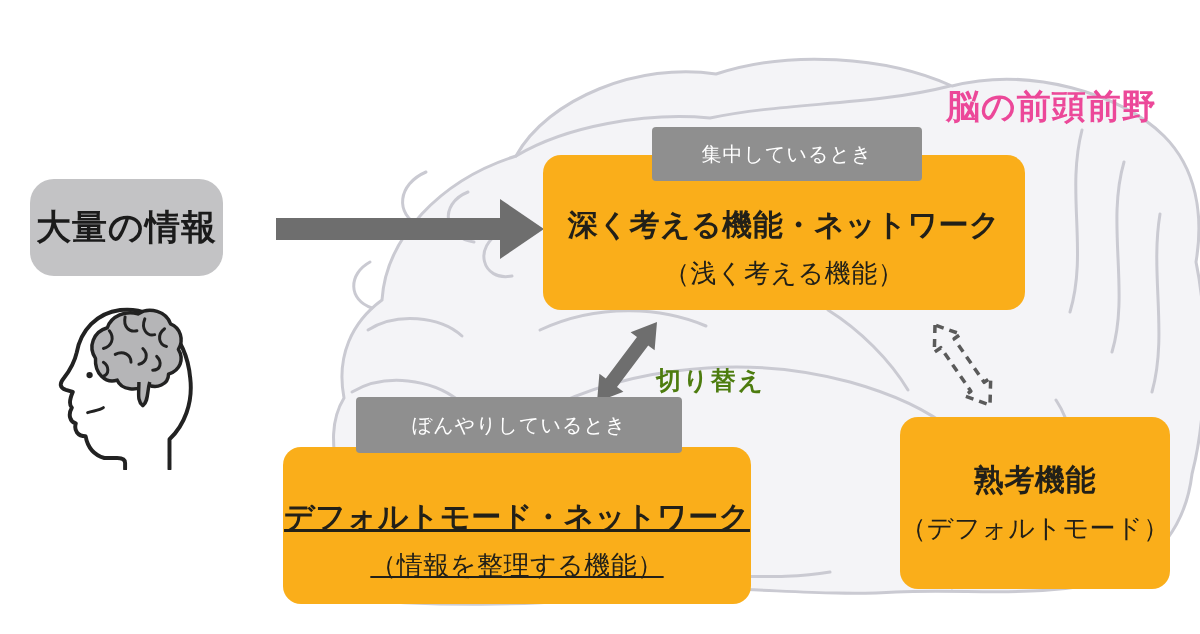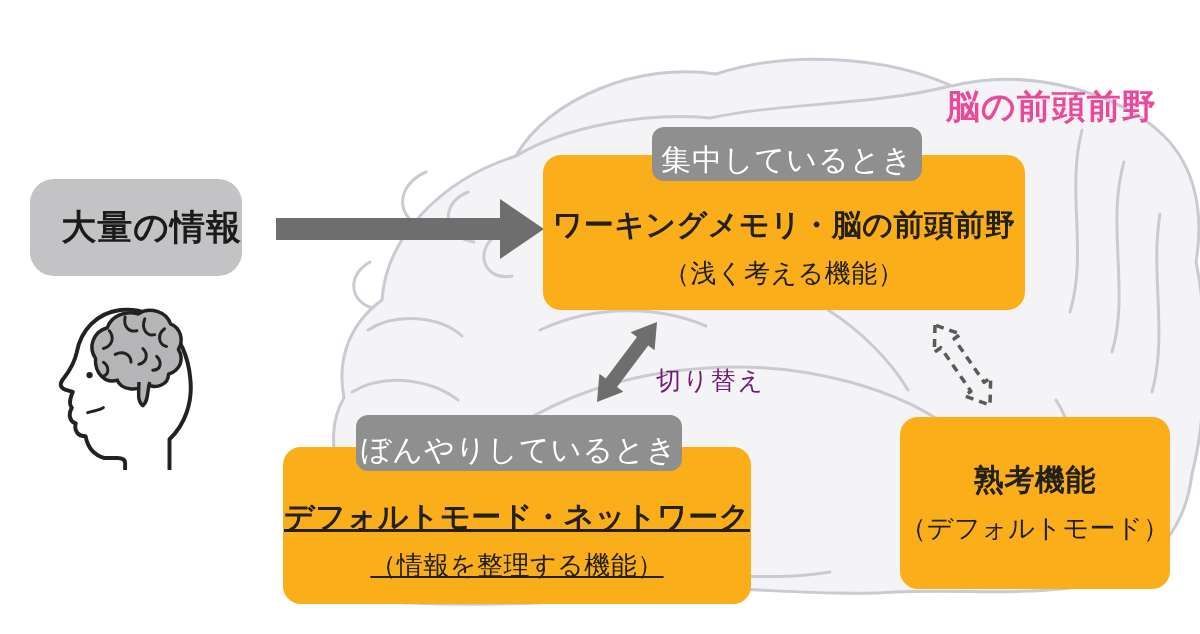--- a/index.html
+++ b/index.html
@@ -5,44 +5,44 @@
   * { margin:0; padding:0; box-sizing:border-box; }
   html,body { width:1200px; height:634px; background:#ffffff; overflow:hidden;
     font-family:"Liberation Sans","DejaVu Sans",sans-serif; }
   .canvas { position:relative; width:1200px; height:634px; background:#ffffff; }
 
   .sketch { position:absolute; left:0; top:0; }
 
   .page-title { position:absolute; left:946px; top:84px; font-size:34px; font-weight:600;
     color:#ec4899; letter-spacing:1px; white-space:nowrap; }
 
-  .input-box { position:absolute; left:30px; top:179px; width:212px; height:97px;
-    background:#c3c3c5; border-radius:24px; display:flex; align-items:center; justify-content:flex-end;
+  .input-box { position:absolute; left:30px; top:179px; width:193px; height:97px;
+    background:#c3c3c5; border-radius:24px; display:flex; align-items:center; justify-content:center;
     font-size:35px; font-weight:600; color:#1b1b1b; letter-spacing:1px; }
 
   .flow-arrow { position:absolute; left:276px; top:196px; }
 
   .orange-box { position:absolute; background:#faae1a; border-radius:18px;
     display:flex; flex-direction:column; align-items:center; justify-content:center;
     color:#222018; text-align:center; }
   .box-wm   { left:543px; top:155px; width:482px; height:155px; padding-top:30px; gap:10px; }
   .box-dmn  { left:283px; top:447px; width:468px; height:157px; padding-top:28px; gap:10px;text-decoration:underline; }
   .box-deep { left:900px; top:417px; width:270px; height:172px; gap:10px; }
   .box-line1 { font-size:30px; font-weight:600; letter-spacing:0.5px; white-space:nowrap; }
   .box-line2 { font-size:26px; font-weight:500; letter-spacing:0.5px; white-space:nowrap; }
 
-  .state-tag { position:absolute; background:#8f8f8f; border-radius:12px; color:#ffffff;
-    display:flex; align-items:flex-end; justify-content:center; font-size:30px; font-weight:500;
+  .state-tag { position:absolute; background:#8f8f8f; border-radius:4px; color:#ffffff;
+    display:flex; align-items:center; justify-content:center; font-size:20px; font-weight:500;
     letter-spacing:1px; white-space:nowrap; }
   .tag-focus { left:652px; top:127px; width:270px; height:54px; }
-  .tag-idle  { left:356px; top:415px; width:326px; height:56px; }
+  .tag-idle  { left:356px; top:397px; width:326px; height:56px; }
 
   .switch-arrow { position:absolute; left:565px; top:300px; }
-  .switch-label { position:absolute; left:656px; top:364px; font-size:25px; font-weight:400;
-    color:#701a75; letter-spacing:2px; white-space:nowrap; }
+  .switch-label { position:absolute; left:656px; top:364px; font-size:25px; font-weight:700;
+    color:#4d7c0f; letter-spacing:2px; white-space:nowrap; }
 
   .dashed-arrow { position:absolute; left:915px; top:310px; }
 
   .head-icon { position:absolute; left:58px; top:298px; }
 </style>
 </head>
 <body>
 
 <div class="canvas">
 
@@ -80,21 +80,21 @@
   <div class="input-box">
     <span>大量の情報</span>
   </div>
 
   <svg class="flow-arrow" width="270" height="66" viewBox="0 0 270 66">
     <rect x="0" y="22" width="224" height="22" fill="#6e6e6e"></rect>
     <polygon points="224,3 268,33 224,63" fill="#6e6e6e"></polygon>
   </svg>
 
   <div class="orange-box box-wm">
-    <div class="box-line1">ワーキングメモリ・脳の前頭前野</div>
+    <div class="box-line1">深く考える機能・ネットワーク</div>
     <div class="box-line2">（浅く考える機能）</div>
   </div>
   <div class="state-tag tag-focus">
     <span>集中しているとき</span>
   </div>
 
   <svg class="switch-arrow" width="120" height="120" viewBox="0 0 120 120">
     <polygon fill="#6e6e6e" points="92,22 65.6,32.2 72,37 40.8,78.6 34.4,73.8 32,102 58.4,91.8 52,87 83.2,45.4 89.6,50.2"></polygon>
   </svg>
   <div class="switch-label">切り替え</div>

